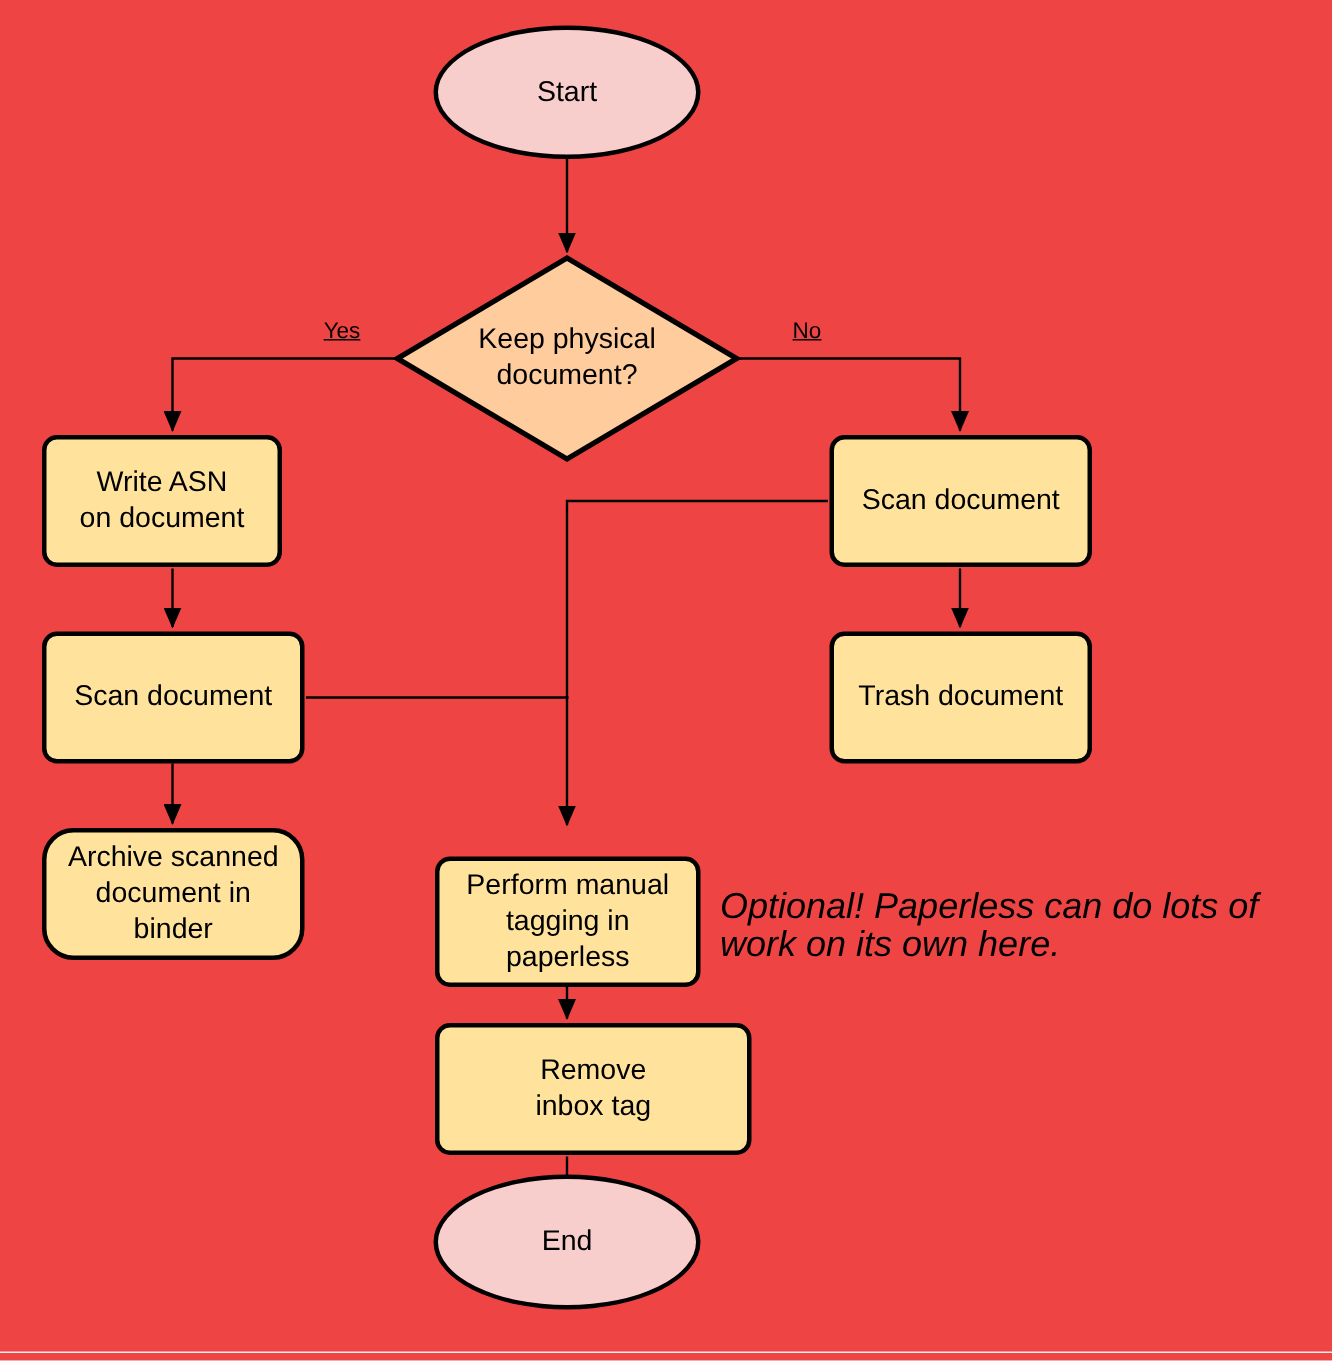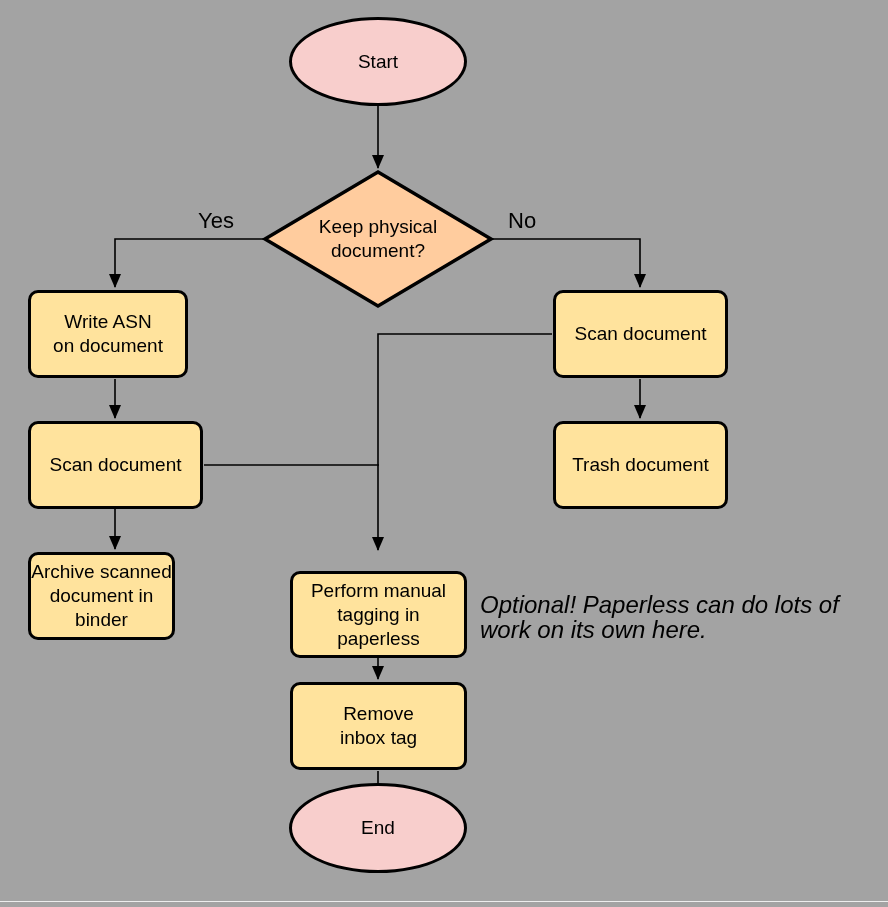--- a/index.html
+++ b/index.html
@@ -5,21 +5,21 @@
   html, body {
     margin: 0;
     padding: 0;
     background: #ffffff;
     font-family: "Liberation Sans", sans-serif;
   }
   .canvas {
     position: relative;
     width: 888px;
     height: 907px;
-    background: #a3a3a3;
+    background: #ef4444;
     overflow: hidden;
   }
   .wires {
     position: absolute;
     inset: 0;
     width: 888px;
     height: 907px;
   }
   .wires path {
     fill: none;
@@ -69,24 +69,25 @@
     stroke: var(--stroke, #000);
     stroke-width: 3.5;
     stroke-linejoin: miter;
   }
   .diamond .label {
     position: relative;
   }
   .edge-label {
     position: absolute;
     width: 60px;
-    text-align: left;
-    font-size: 22px;
+    text-align: center;
+    font-size: 15px;
     line-height: 24px;
     color: #000;
+    text-decoration: underline;
   }
   .note {
     position: absolute;
     left: 480px;
     top: 592px;
     width: 408px;
     font-size: 24px;
     line-height: 25px;
     font-style: italic;
     color: var(--note-text, #000);
@@ -148,39 +149,39 @@
   <div class="edge-label" style="left:198px; top:209px;">Yes</div>
   <div class="edge-label" style="left:508px; top:209px;">No</div>
 
   <div class="shape process" style="left:28px; top:290px; width:160px; height:88px;">
     <span class="label">Write ASN
 on document</span>
   </div>
   <div class="shape process" style="left:28px; top:421px; width:175px; height:88px;">
     <span class="label">Scan document</span>
   </div>
-  <div class="shape process" style="left:28px; top:552px; width:147px; height:88px;">
+  <div class="shape process" style="left:28px; top:552px; width:175px; height:88px;border-radius:21px;">
     <span class="label">Archive scanned
 document in
 binder</span>
   </div>
 
   <div class="shape process" style="left:553px; top:290px; width:175px; height:88px;">
     <span class="label">Scan document</span>
   </div>
   <div class="shape process" style="left:553px; top:421px; width:175px; height:88px;">
     <span class="label">Trash document</span>
   </div>
 
   <div class="shape process" style="left:290px; top:571px; width:177px; height:87px;">
     <span class="label">Perform manual
 tagging in
 paperless</span>
   </div>
-  <div class="shape process" style="left:290px; top:682px; width:177px; height:88px;">
+  <div class="shape process" style="left:290px; top:682px; width:211px; height:88px;">
     <span class="label">Remove
 inbox tag</span>
   </div>
 
   <div class="shape ellipse" style="left:289px; top:783px; width:178px; height:90px;">
     <span class="label">End</span>
   </div>
 
   <div class="note">Optional! Paperless can do lots of work on its own here.</div>
 

